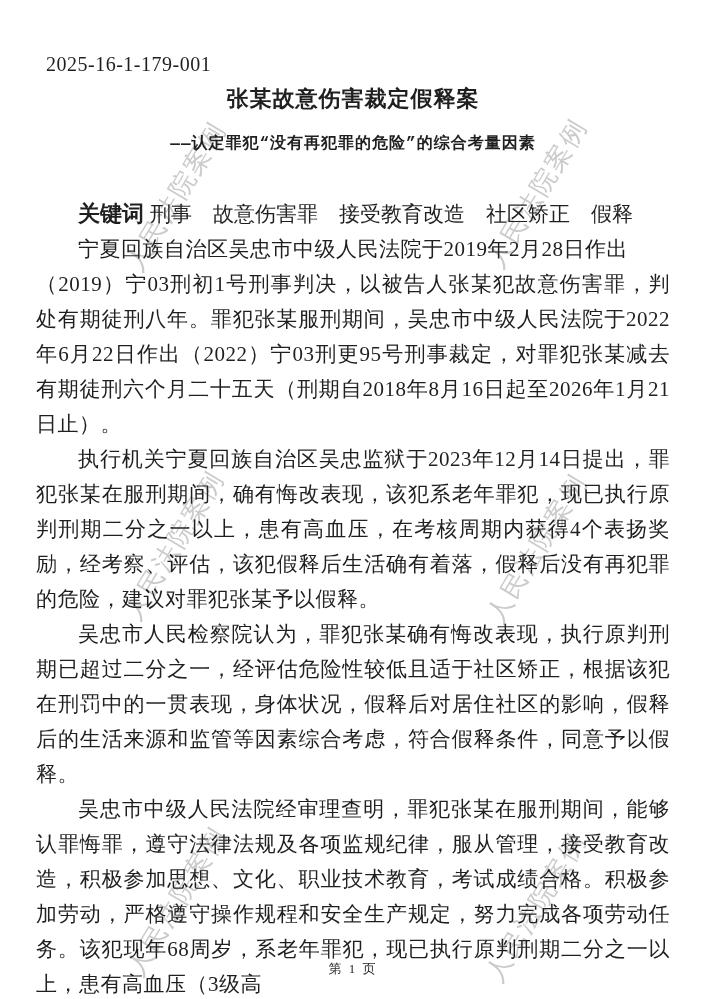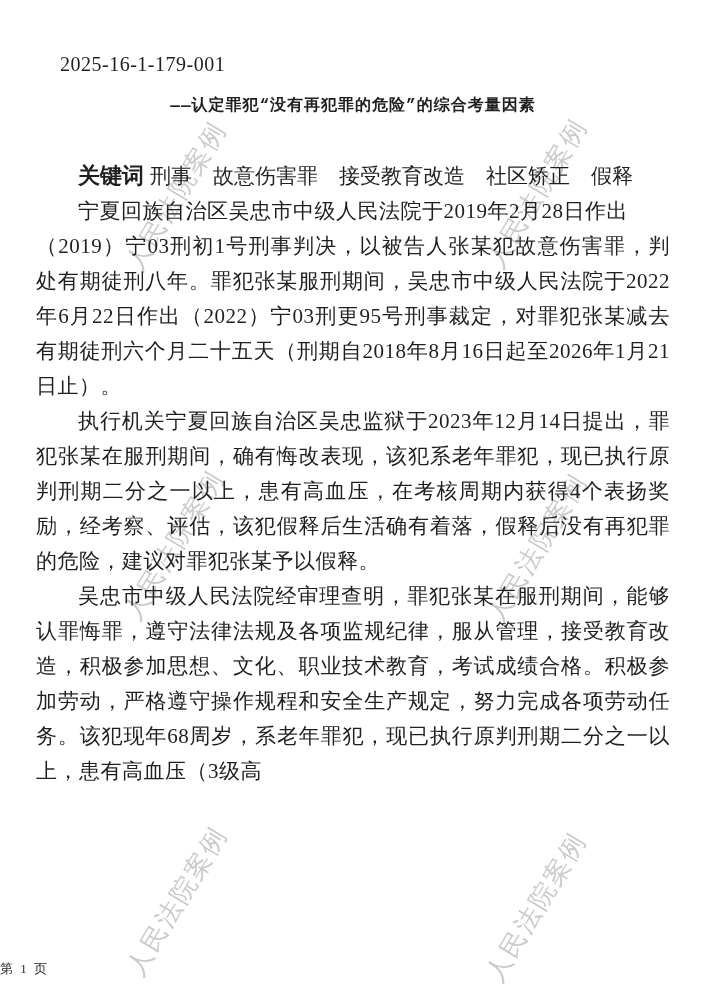--- a/index.html
+++ b/index.html
@@ -34,21 +34,21 @@
     color: #c2c2c2;
     opacity: 0.85;
     white-space: nowrap;
     font-family: "Liberation Serif", "DejaVu Serif", serif;
   }
   
   .content { position: relative; z-index: 1; }
   .doc-number {
     font-size: 20px;
     line-height: 22px;
-    margin-left: 24px;
+    margin-left: 10px;
     letter-spacing: 0.5px;
     font-family: "Liberation Serif", "DejaVu Serif", serif;
   }
   .title {
     margin: 10px 0 0 0;
     font-size: 22px;
     line-height: 28px;
     font-weight: bold;
     text-align: center;
     letter-spacing: 1px;
@@ -98,20 +98,21 @@
     white-space: pre-wrap;
     letter-spacing: 0.5px;
     font-family: "Liberation Serif", "DejaVu Serif", serif;
   }
   
   .footer {
     position: absolute;
     left: 0;
     right: 0;
     bottom: 21px;
+    text-align: center;
     font-size: 13px;
     color: #2a2a2a;
     letter-spacing: 2px;
     z-index: 1;
     font-family: "Liberation Serif", "DejaVu Serif", serif;
   }
 </style>
 </head>
 <body>
 
@@ -123,32 +124,34 @@
     <span class="wm" style="left:174px; top:545px;">人民法院案例</span>
     <span class="wm" style="left:537px; top:548px;">人民法院案例</span>
     <span class="wm" style="left:177px; top:901px;">人民法院案例</span>
     <span class="wm" style="left:536px; top:907px;">人民法院案例</span>
   </div>
 
   <div class="content">
 
     <div class="doc-number">2025-16-1-179-001</div>
 
+    <h1 class="title">张某故意伤害裁定假释案</h1>
 
     <div class="subtitle">——认定罪犯“没有再犯罪的危险”的综合考量因素</div>
 
     <div class="kw-line">
       <span class="kw-label">关键词</span><span class="kw-terms">刑事　故意伤害罪　接受教育改造　社区矫正　假释</span>
     </div>
 
 
     <div class="body-text">
       <p class="para">宁夏回族自治区吴忠市中级人民法院于2019年2月28日作出
 （2019）宁03刑初1号刑事判决，以被告人张某犯故意伤害罪，判处有期徒刑八年。罪犯张某服刑期间，吴忠市中级人民法院于2022年6月22日作出（2022）宁03刑更95号刑事裁定，对罪犯张某减去有期徒刑六个月二十五天（刑期自2018年8月16日起至2026年1月21日止）。</p>
       <p class="para">执行机关宁夏回族自治区吴忠监狱于2023年12月14日提出，罪犯张某在服刑期间，确有悔改表现，该犯系老年罪犯，现已执行原判刑期二分之一以上，患有高血压，在考核周期内获得4个表扬奖励，经考察、评估，该犯假释后生活确有着落，假释后没有再犯罪的危险，建议对罪犯张某予以假释。</p>
+      <p class="para">吴忠市人民检察院认为，罪犯张某确有悔改表现，执行原判刑期已超过二分之一，经评估危险性较低且适于社区矫正，根据该犯在刑罚中的一贯表现，身体状况，假释后对居住社区的影响，假释后的生活来源和监管等因素综合考虑，符合假释条件，同意予以假释。</p>
       <p class="para">吴忠市中级人民法院经审理查明，罪犯张某在服刑期间，能够认罪悔罪，遵守法律法规及各项监规纪律，服从管理，接受教育改造，积极参加思想、文化、职业技术教育，考试成绩合格。积极参加劳动，严格遵守操作规程和安全生产规定，努力完成各项劳动任务。该犯现年68周岁，系老年罪犯，现已执行原判刑期二分之一以上，患有高血压（3级高</p>
     </div>
 
   </div>
 
   <div class="footer">第 1 页</div>
 
 </div>
 
 </body></html>

